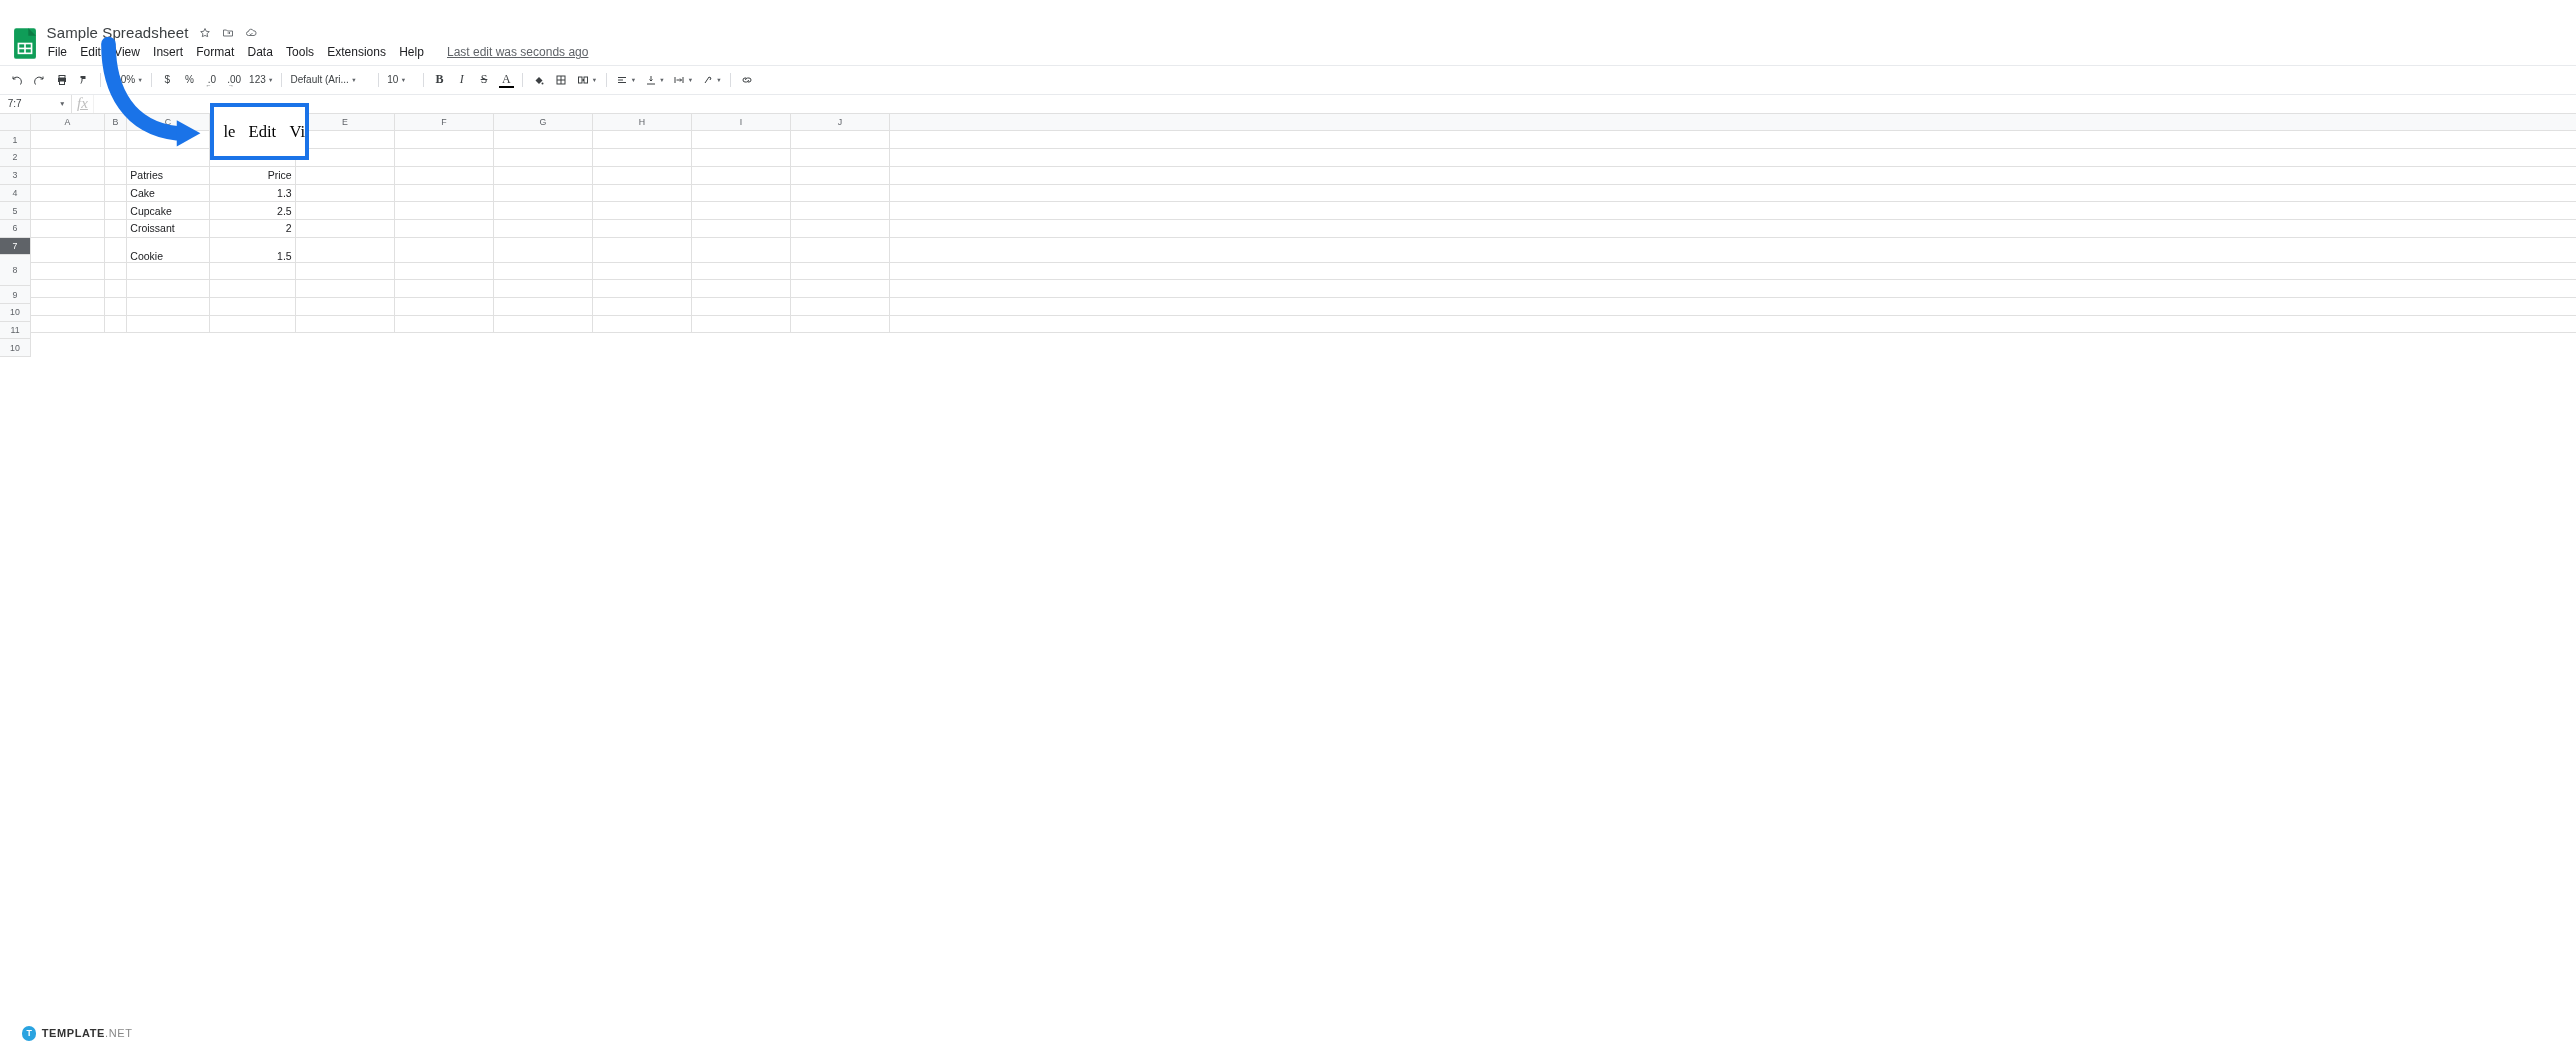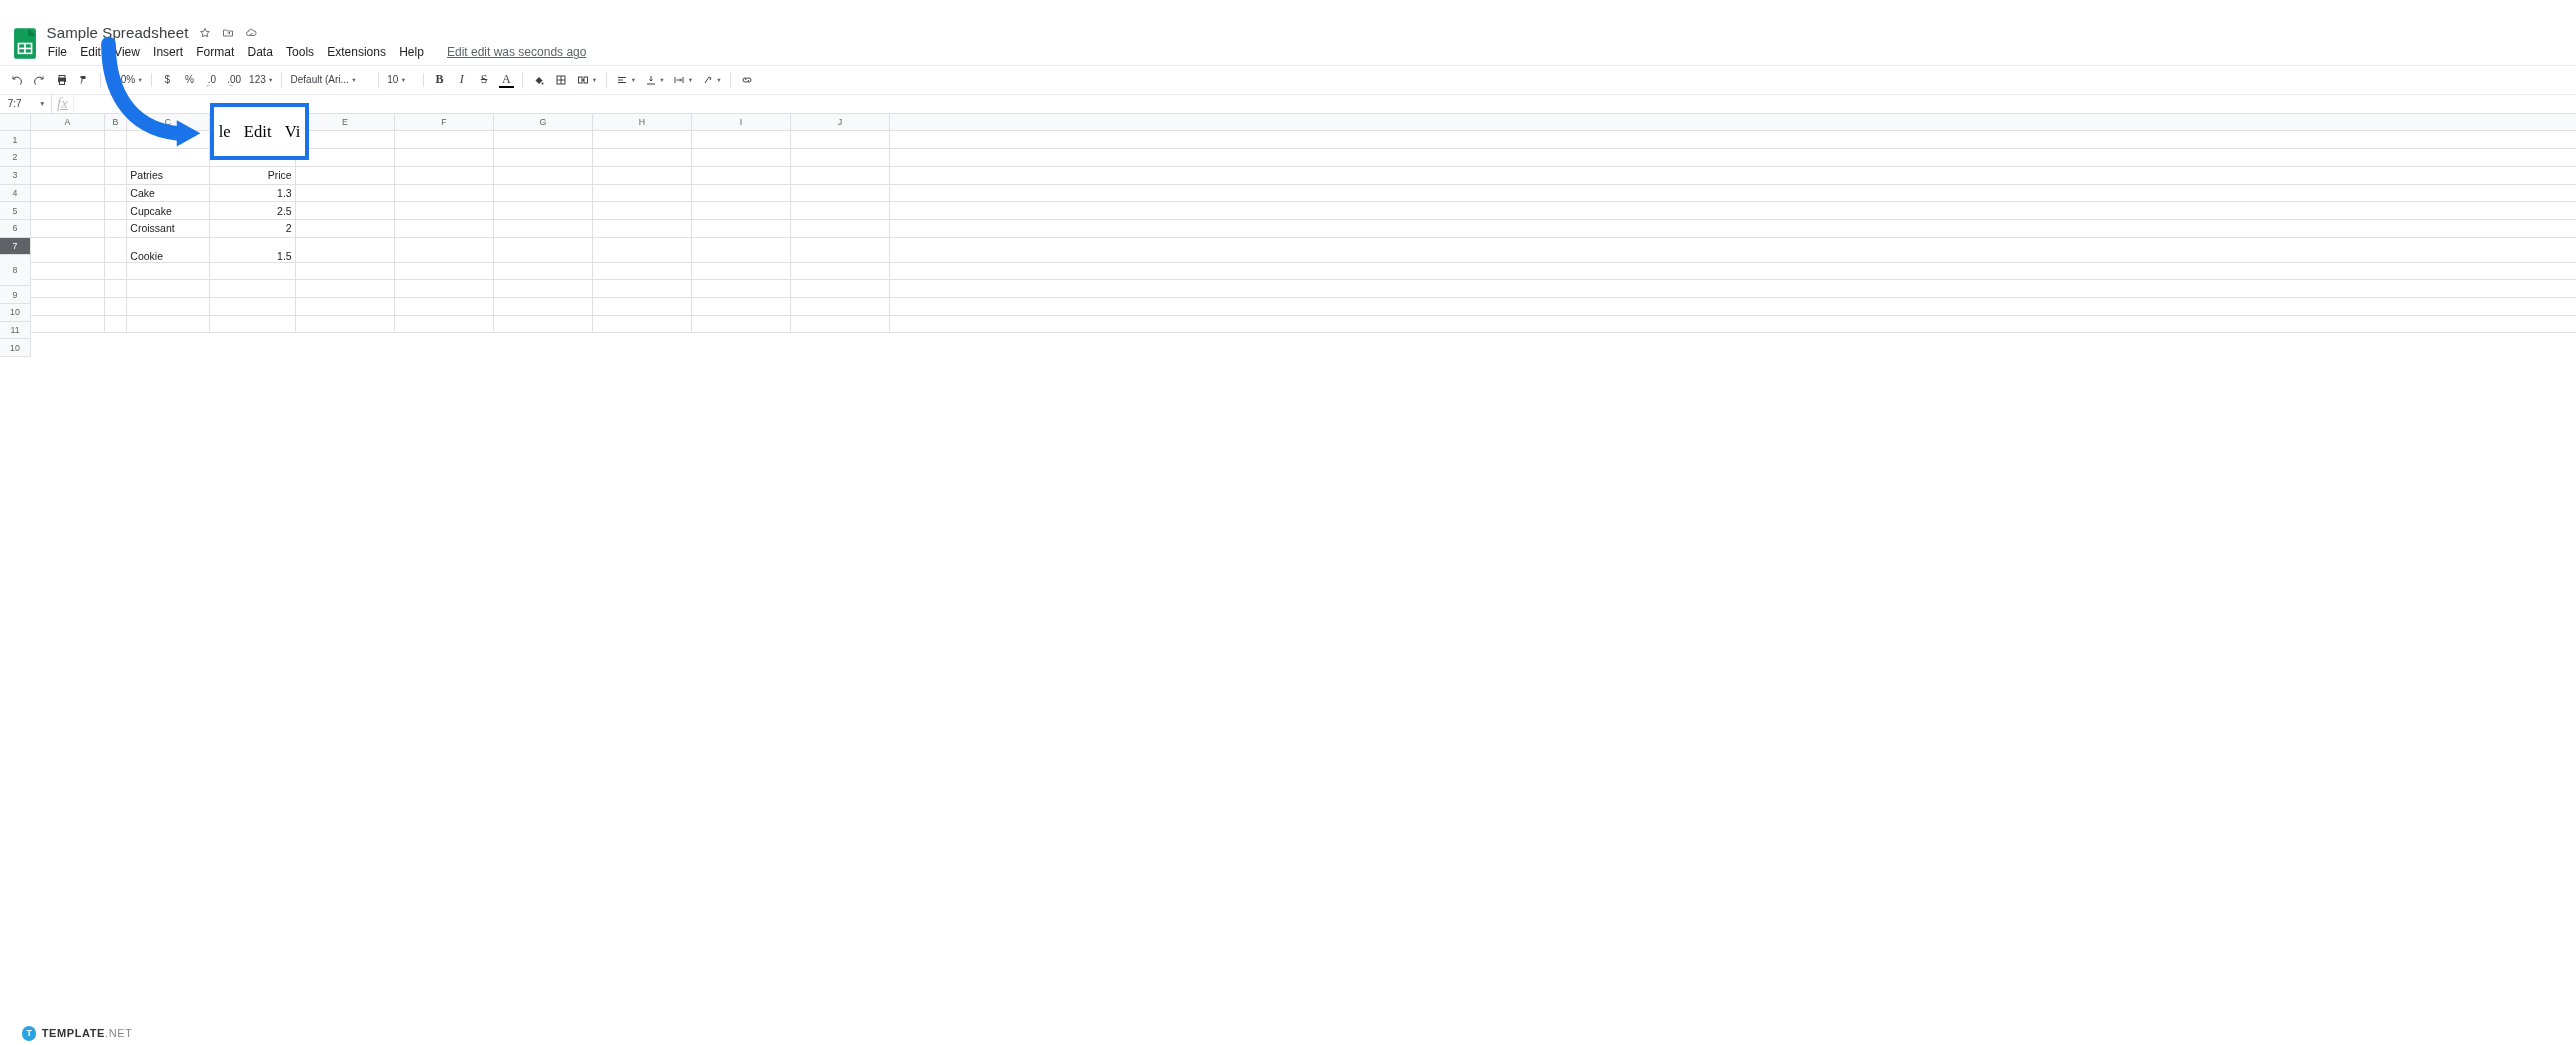--- a/index.html
+++ b/index.html
@@ -30,21 +30,21 @@
   .tb-caret::after { content: "▾"; font-size: 6.6px; margin-left: 3.3px; color: #5f6368; }
   .tb-font { min-width: 83px; justify-content: flex-start; }
   .tb-size { min-width: 31px; justify-content: flex-start; }
   .tb-bold { font-weight: 700; font-family: "Times New Roman", serif; font-size: 12px; }
   .tb-italic { font-style: italic; font-family: "Times New Roman", serif; font-size: 12px; }
   .tc-red-underline { position: relative; }
   .tc-red-underline::after { content: ""; position: absolute; left: 2.2px; right: 2.2px; bottom: 1.7px; height: 2.2px; background: #000; }
 
   
   .fx-row { display: flex; align-items: center; border-bottom: 0.6px solid #e0e0e0; height: 19px; }
-  .name-box { width: 52px; height: 100%; border-right: 0.6px solid #e0e0e0; display: flex; align-items: center; justify-content: space-between; padding: 0 5.5px 0 7.7px; font-size: 10px; color: #3c4043; }
+  .name-box { width: 72px; height: 100%; border-right: 0.6px solid #e0e0e0; display: flex; align-items: center; justify-content: space-between; padding: 0 5.5px 0 7.7px; font-size: 10px; color: #3c4043; }
   .name-box .caret { font-size: 6.6px; color: #5f6368; }
   .fx-label { width: 22px; text-align: center; font-style: italic; font-family: "Times New Roman", serif; color: #bdbdbd; font-size: 15px; border-right: 0.6px solid #f1f1f1; height: 100%; display:flex; align-items:center; justify-content:center;text-decoration:underline;}
   .fx-input { flex: 1; height: 100%; }
 
   
   .grid { display: flex; flex-direction: column; user-select: none; }
   .col-headers { display: flex; height: 17.7px; background: #f8f9fa; border-bottom: 0.6px solid #e0e0e0; }
   .row-gutter-corner { width: 31px; border-right: 0.6px solid #e0e0e0; background: #f8f9fa; }
   .col-head { border-right: 0.6px solid #e0e0e0; display: flex; align-items: center; justify-content: center; font-size: 8.8px; color: #5f6368; }
 
@@ -68,21 +68,21 @@
   
   .c-A { width: 74px; }
   .c-B { width: 22px; } 
   .c-C { width: 83px; }
   .c-D { width: 86px; }
   .c-gen { width: 99px; }
 
   
   .edit-arrow-origin { position: absolute; left: 98px; top: 44px; width: 105px; height: 105px; pointer-events: none; }
   .edit-arrow-origin svg { width: 100%; height: 100%; overflow: visible; }
-  .edit-highlight-box { position: absolute; left: 210px; top: 103px; width: 99px; height: 57px; border: 4.4px solid #1a73e8; background: #fff; display: flex; align-items: center; justify-content: center; gap: 13.2px; font-family: Georgia, serif; font-size: 16.6px; color: #000; }
+  .edit-highlight-box { position: absolute; left: 210px; top: 103px; width: 99px; height: 57px; border: 4.4px solid #1a73e8; background: #fff; display: flex; align-items: center; justify-content: flex-end; gap: 13.2px; font-family: Georgia, serif; font-size: 16.6px; color: #000; }
   .edit-highlight-box span.partial { overflow: hidden; }
 
   
   .watermark { position: absolute; left: 22px; bottom: 4.4px; display: flex; align-items: center; gap: 5.5px; font-family: Arial, sans-serif; }
   .watermark .wm-icon { width: 14.3px; height: 14.3px; border-radius: 50%; background: #2aa3e0; color:#fff; display:flex; align-items:center; justify-content:center; font-weight:700; font-size:8.8px; }
   .watermark .wm-a { font-weight: 800; letter-spacing: 0.6px; font-size: 11px; color:#333;}
   .watermark .wm-b { font-weight: 400; letter-spacing: 0.6px; font-size: 11px; color:#888;}
 </style>
 </head>
 <body>
@@ -123,21 +123,21 @@
       <div class="menubar">
         <span class="menu-item">File</span>
         <span class="menu-item">Edit</span>
         <span class="menu-item">View</span>
         <span class="menu-item">Insert</span>
         <span class="menu-item">Format</span>
         <span class="menu-item">Data</span>
         <span class="menu-item">Tools</span>
         <span class="menu-item">Extensions</span>
         <span class="menu-item">Help</span>
-        <span class="last-edit">Edit edit was seconds ago</span>
+        <span class="last-edit">Last edit was seconds ago</span>
       </div>
     </div>
   </div>
 
   <div class="toolbar-wrap">
     <div class="toolbar">
       <span class="tb-btn">
           <svg viewBox="0 0 24 24">
             <path d="M9 10H4V5" fill="none" stroke-width="2"></path>
             <path d="M4 10c3-4 9-5 13-2s5 9 2 13" fill="none" stroke-width="2"></path>

